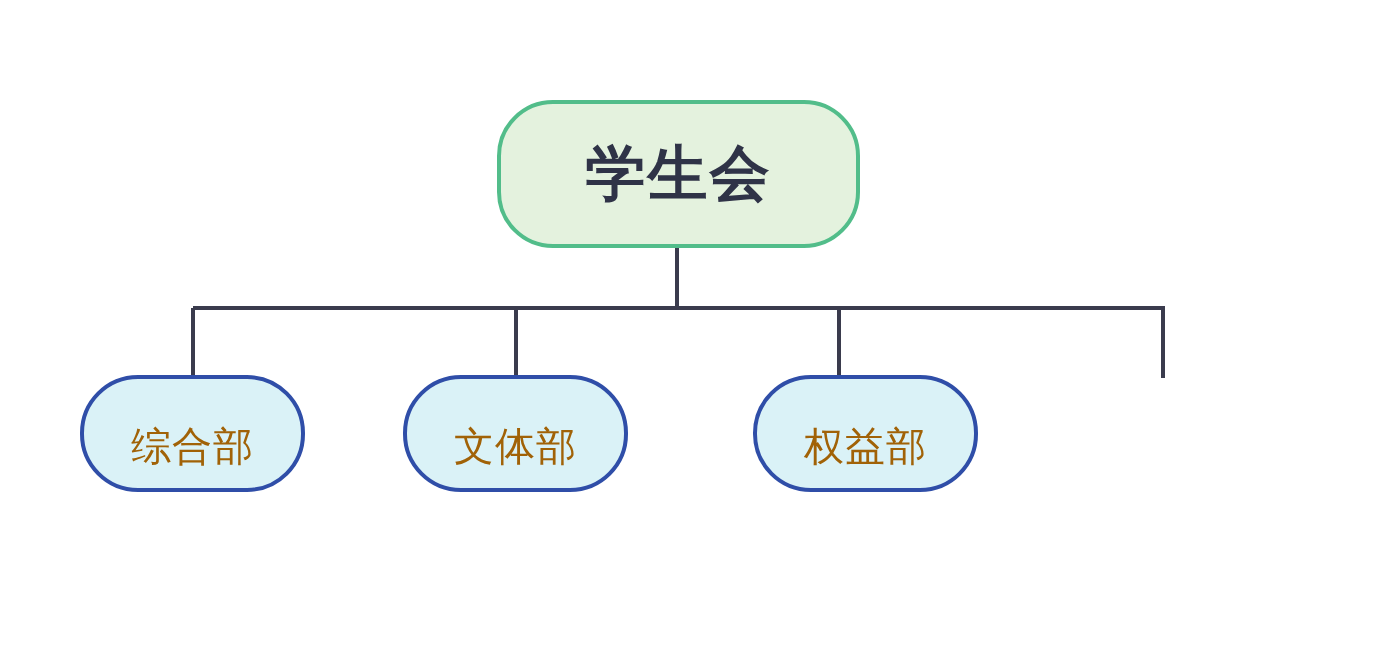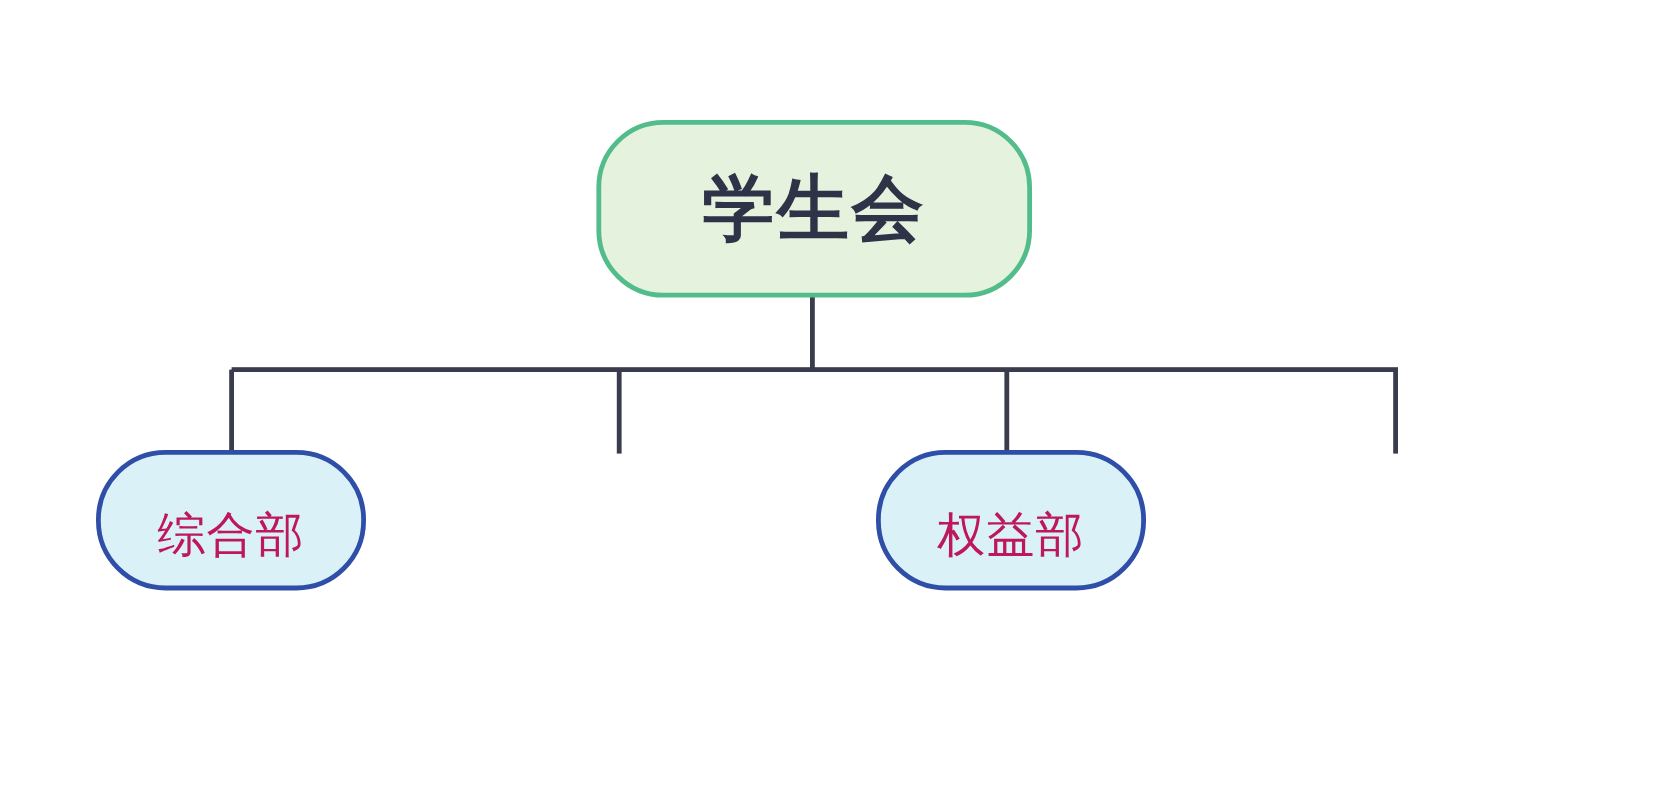--- a/index.html
+++ b/index.html
@@ -79,28 +79,28 @@
     width: 225px;
     height: 117px;
     border-radius: 58px;
     background: #daf2f7;
     border: 4px solid #2f4ea8;
   }
   .node-child .node-label {
     font-family: "Liberation Sans", "DejaVu Sans", sans-serif;
     font-weight: normal;
     font-size: 40px;
-    color: #be185d;
+    color: #a16207;
     letter-spacing: 1px;
     margin-top: 24px;
   }
 
   #child-0 { left: 80px; }
   #child-1 { left: 403px; }
-  #child-2 { left: 730px; align-items: center; }
+  #child-2 { left: 753px; align-items: center; }
   #child-3 { left: 1045px; }
 </style>
 </head>
 <body>
 
 <div id="canvas">
 
   <div class="connector-layer">
     <div class="line line-v" id="stem-root"></div>
     <div class="line line-h" id="bus"></div>
@@ -111,19 +111,22 @@
   </div>
 
   <div class="node node-root">
     <span class="node-label">学生会</span>
   </div>
 
   <div class="node node-child" id="child-0">
     <span class="node-label">综合部</span>
   </div>
 
+  <div class="node node-child" id="child-1">
+    <span class="node-label">文体部</span>
+  </div>
 
   <div class="node node-child" id="child-2">
     <span class="node-label">权益部</span>
   </div>
 
 
 </div>
 
 </body></html>

